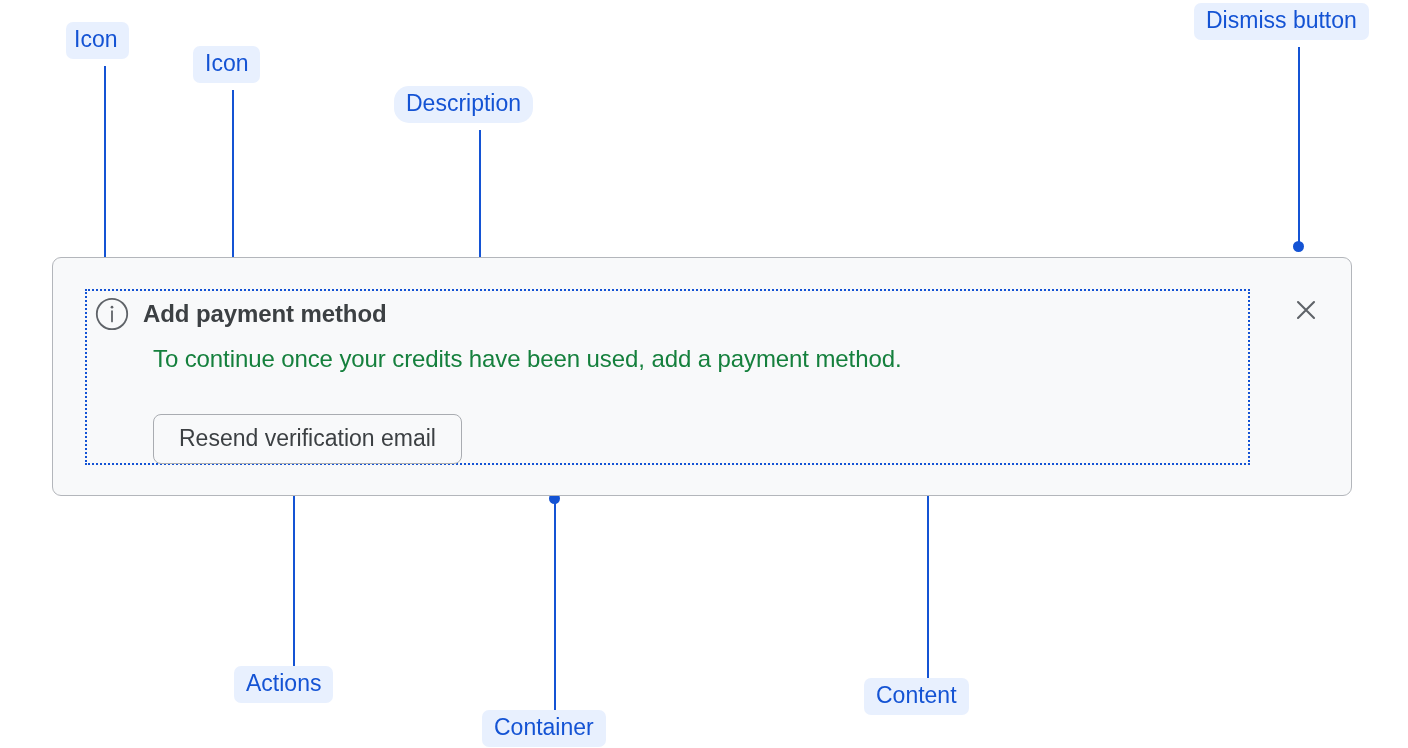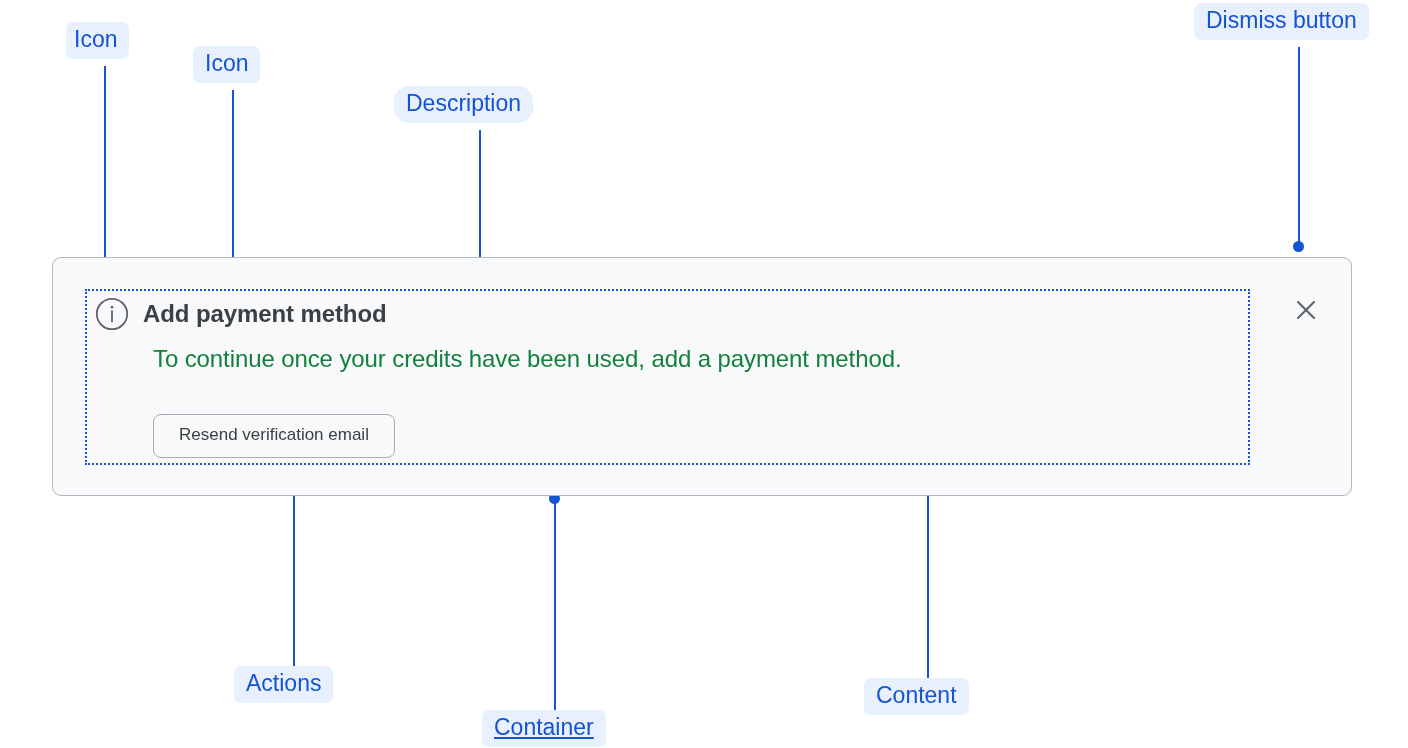--- a/index.html
+++ b/index.html
@@ -103,21 +103,21 @@
     position: absolute;
     left: 66px;
     top: 123px;
   }
 
   .resend-button {
     background: #f8f9fa;
     border: 1px solid #a9acb1;
     border-radius: 8px;
     color: #3c4043;
-    font-size: 17px;
+    font-size: 23px;
     font-family: "Liberation Sans", sans-serif;
     padding: 10px 25px 12px 25px;
     cursor: pointer;
     white-space: nowrap;
     line-height: 1.15;
   }
 
   .dismiss-button {
     position: absolute;
     right: 28px;
@@ -139,21 +139,21 @@
 <div class="anno-label" style="left:66px; top:22px;padding-left:8px;">Icon</div>
 
 <div class="anno-label" style="left:193px; top:46px;">Icon</div>
 
 <div class="anno-label" style="left:394px; top:86px;border-radius:15px;">Description</div>
 
 <div class="anno-label" style="left:1194px; top:3px;border-radius:7px;">Dismiss button</div>
 
 <div class="anno-label" style="left:234px; top:666px;">Actions</div>
 
-<div class="anno-label" style="left:482px; top:710px;text-decoration:underline;">Container</div>
+<div class="anno-label" style="left:482px; top:710px;">Container</div>
 
 <div class="anno-label" style="left:864px; top:678px;">Content</div>
 
 <div class="anno-line" style="left:104px; top:66px; height:204px;"></div>
 <div class="anno-dot" style="left:99px; top:265px;"></div>
 
 <div class="anno-line" style="left:232px; top:90px; height:196px;"></div>
 <div class="anno-dot" style="left:227px; top:281px;"></div>
 
 <div class="anno-line" style="left:479px; top:130px; height:201px;"></div>

